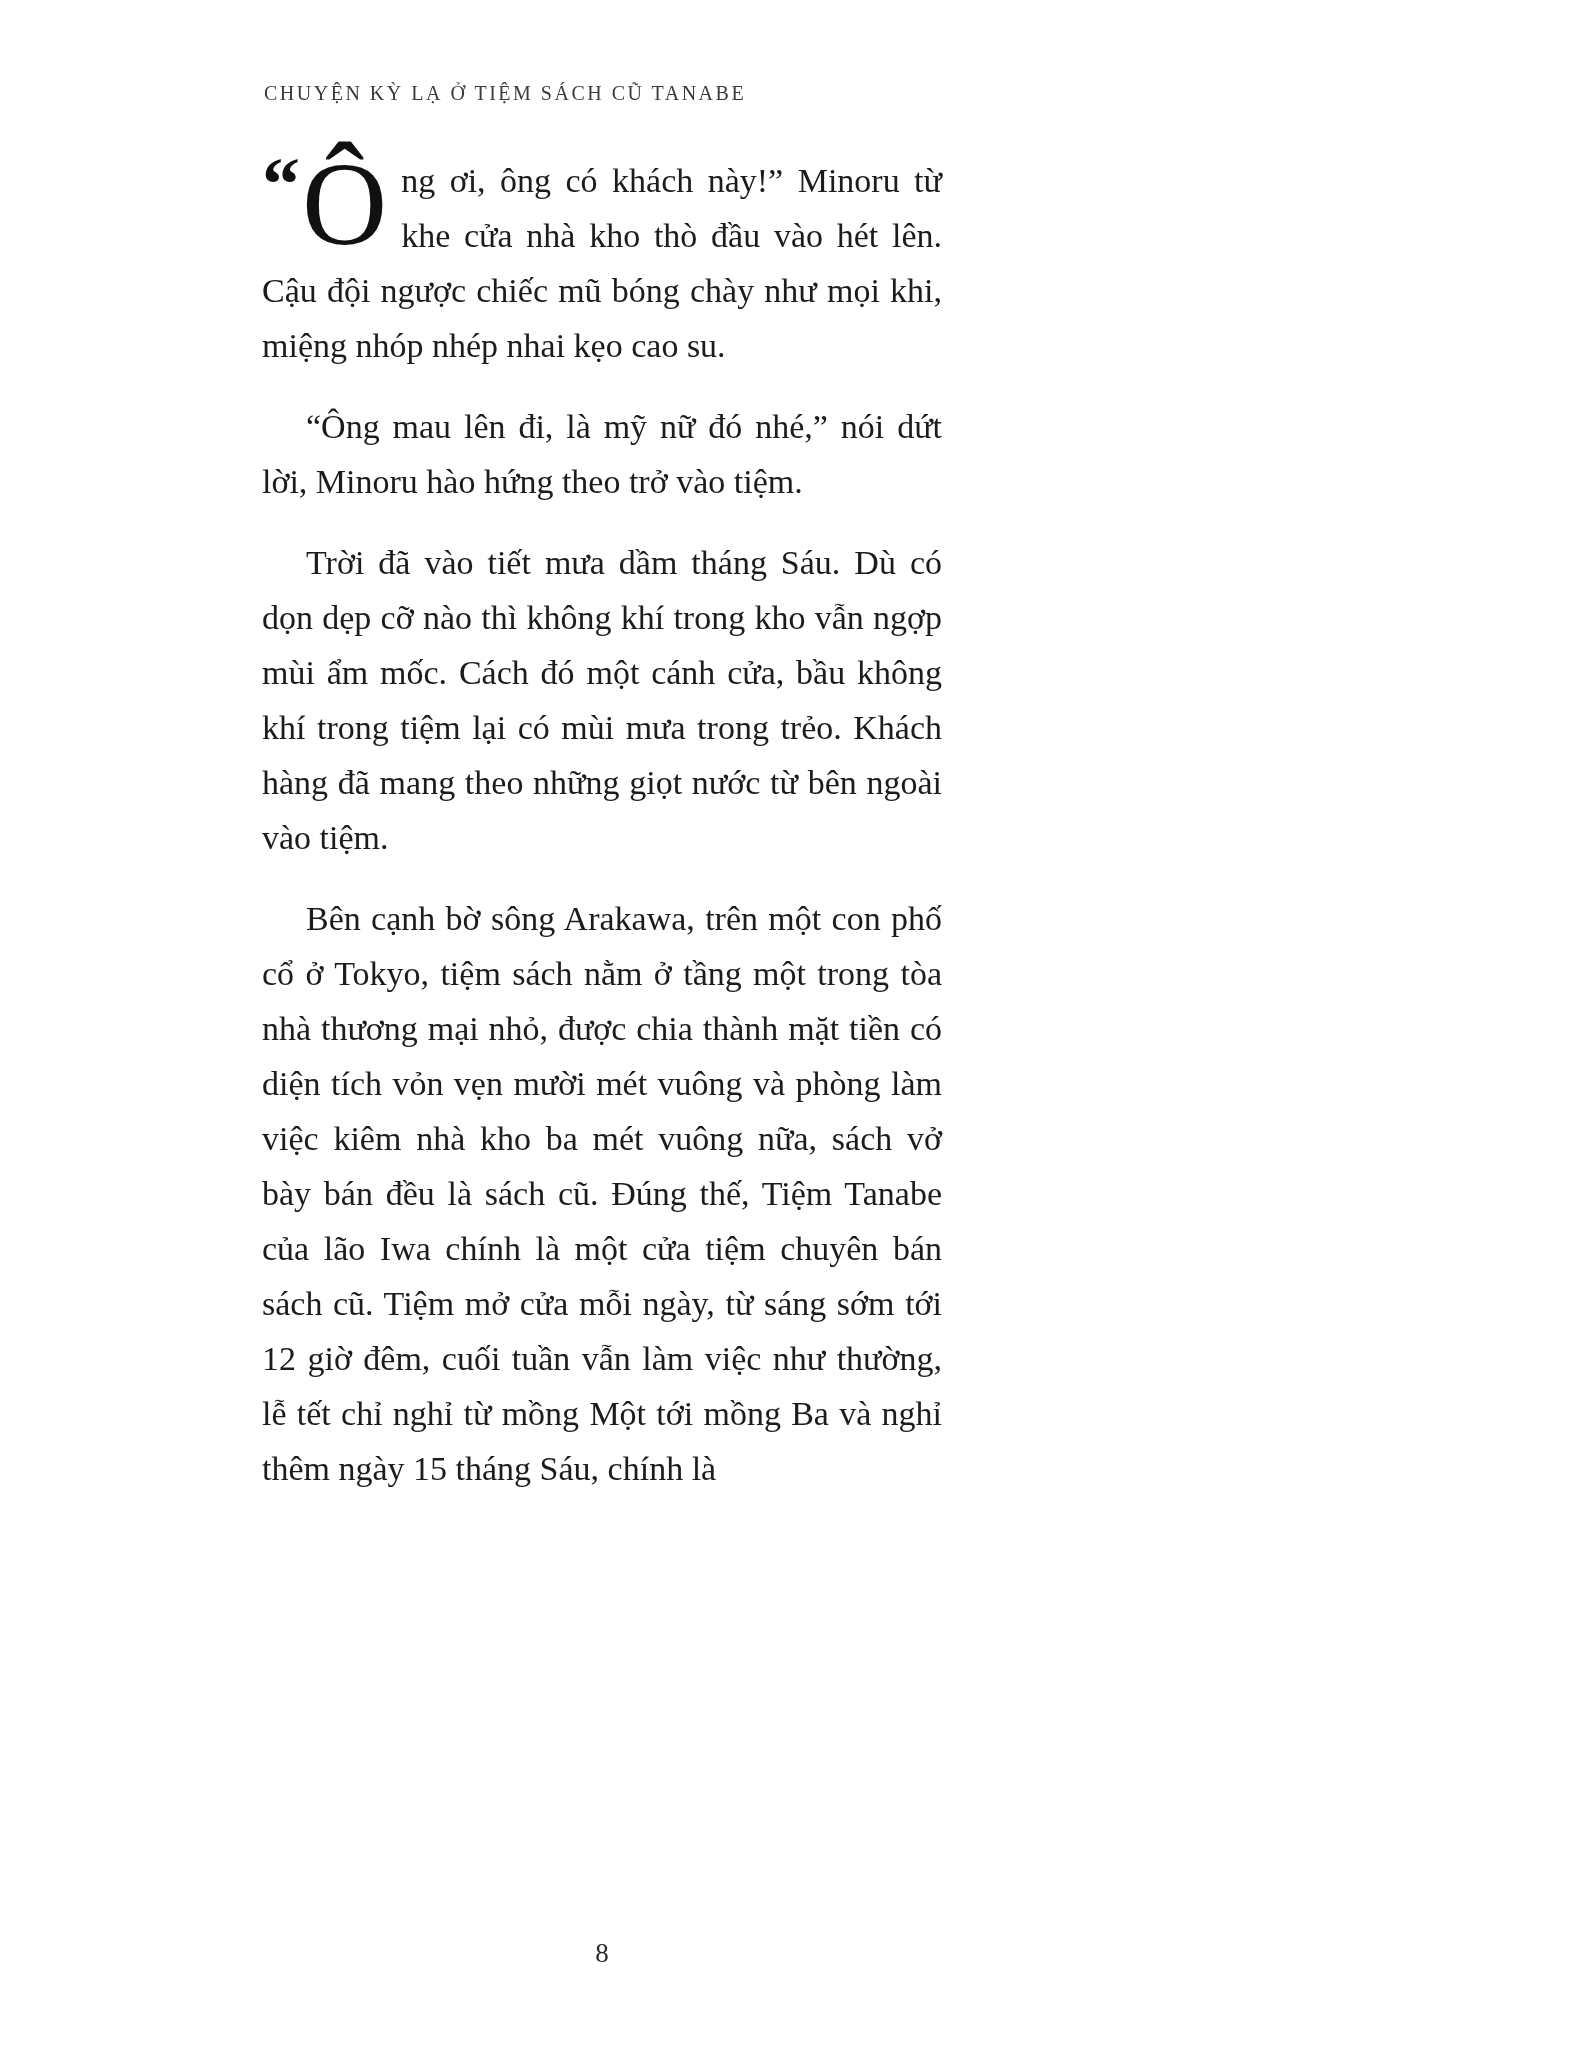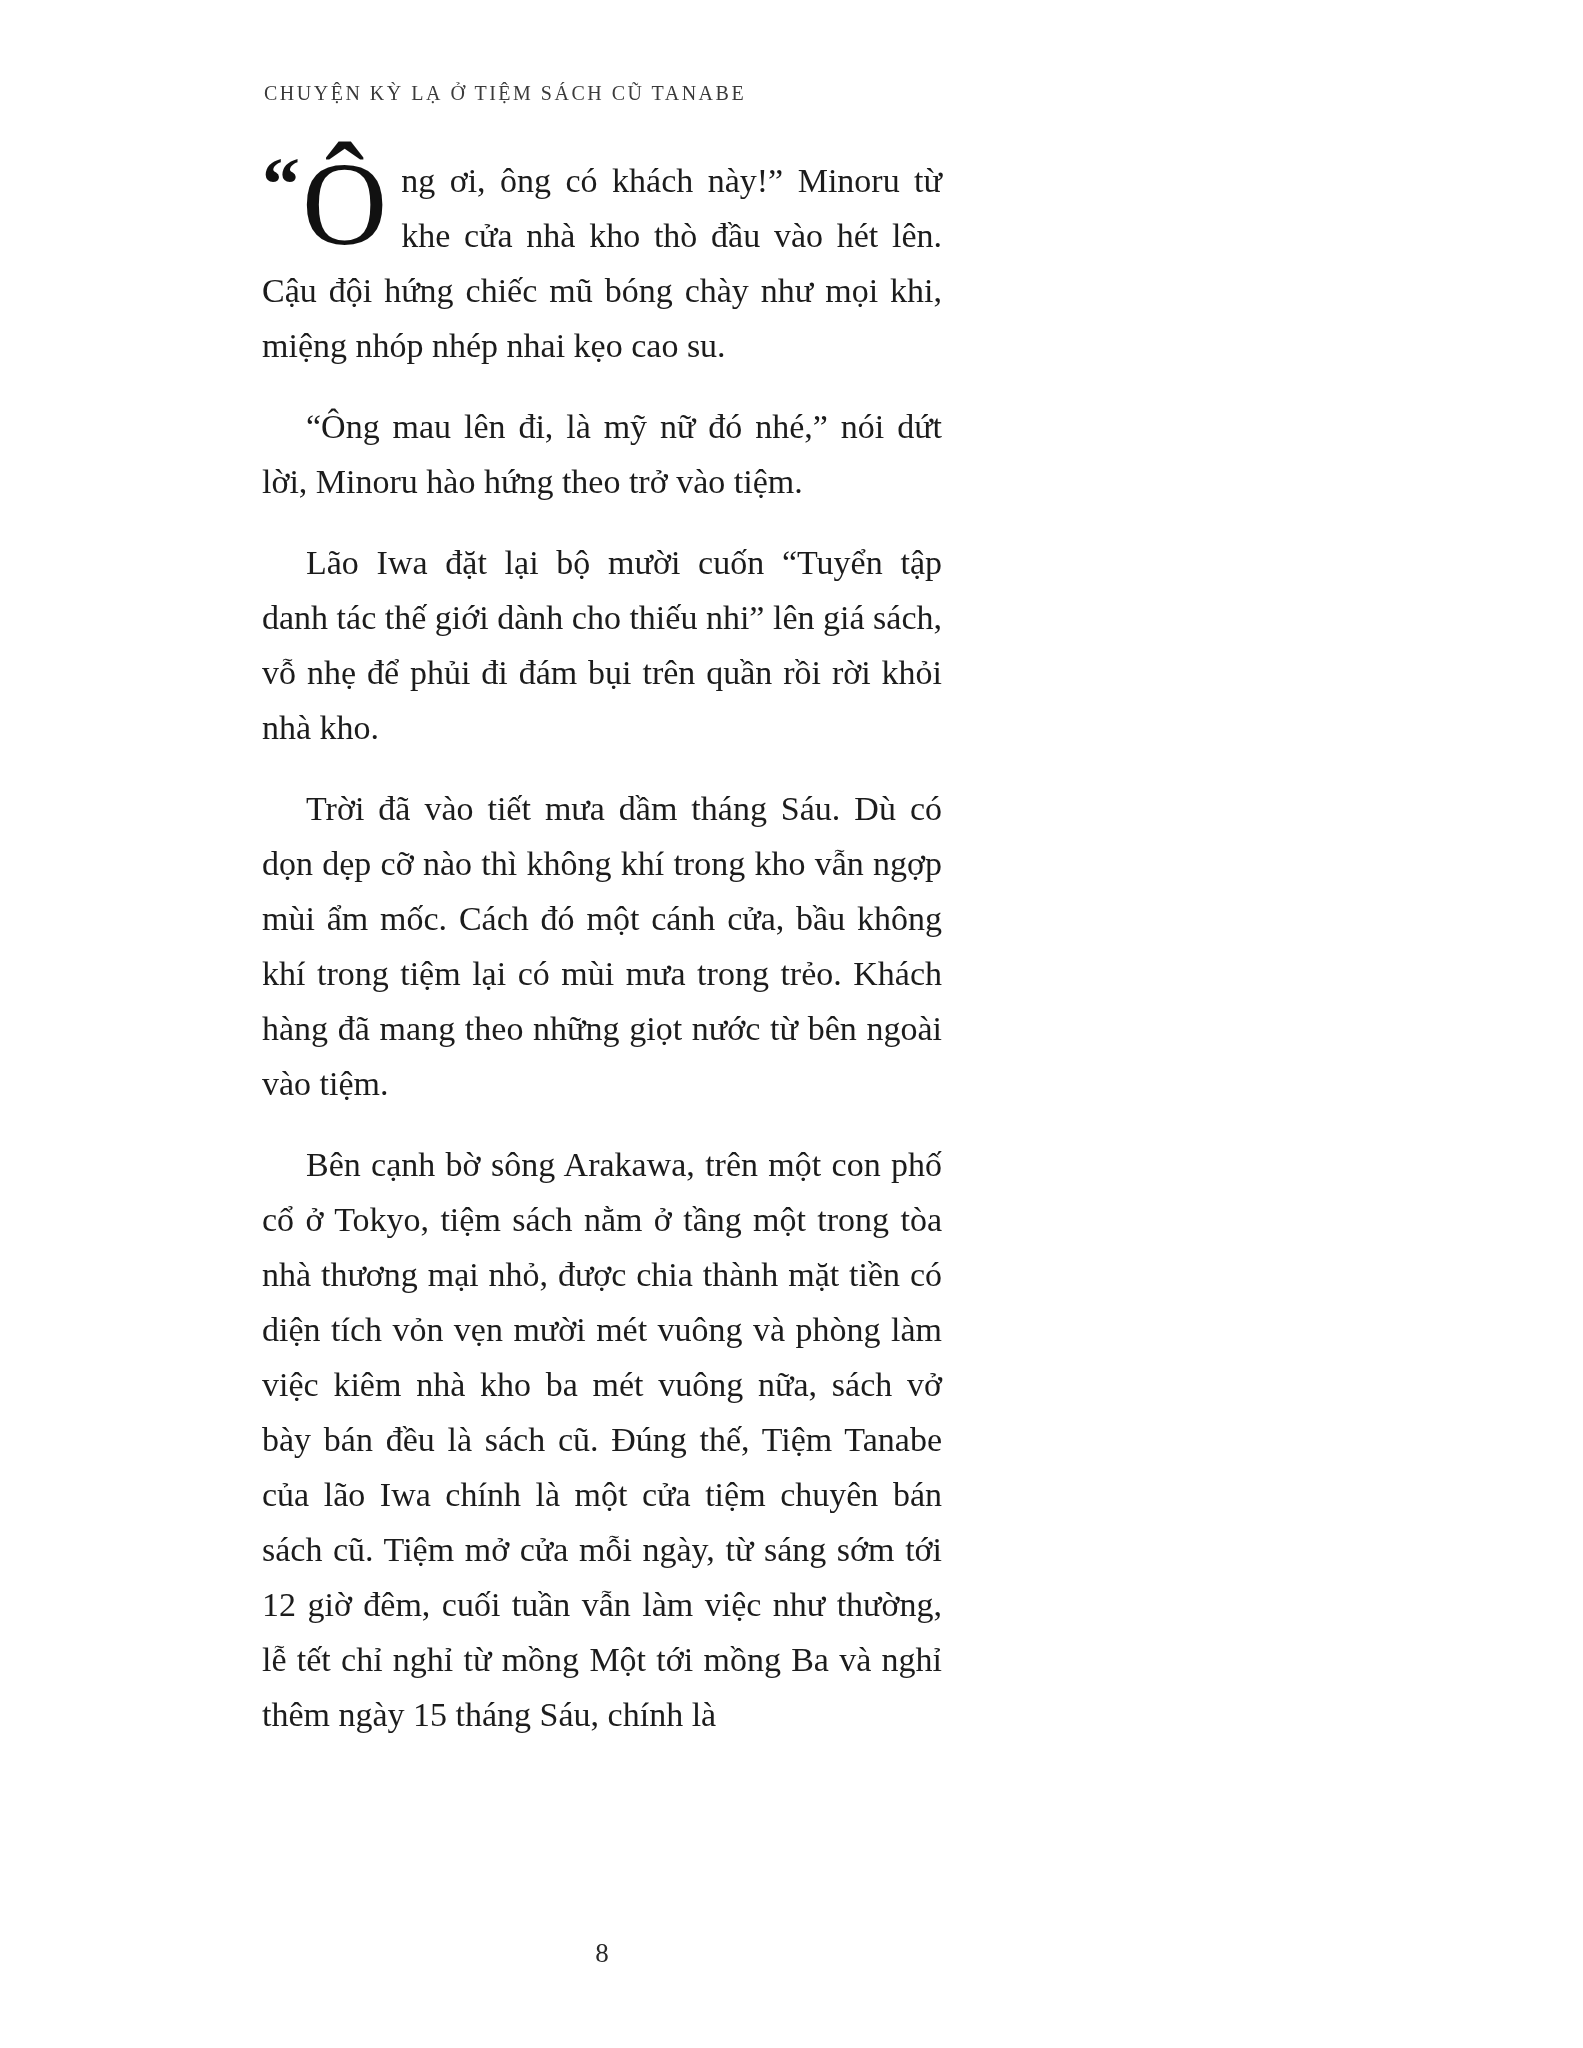--- a/index.html
+++ b/index.html
@@ -73,26 +73,25 @@
 <div class="page">
   <div class="content">
 
     <h1 class="running-head">CHUYỆN KỲ LẠ Ở TIỆM SÁCH CŨ TANABE</h1>
 
     <div class="body-text">
 
       <p class="para first">
         <span class="dropcap-quote">“</span>
         <span class="dropcap">Ô</span>
-        <span>ng ơi, ông có khách này!” Minoru từ khe cửa nhà kho thò đầu vào hét lên. Cậu đội hứng chiếc mũ bóng chày như mọi khi, miệng nhóp nhép nhai kẹo cao su.</span>
+        <span>ng ơi, ông có khách này!” Minoru từ khe cửa nhà kho thò đầu vào hét lên. Cậu đội ngược chiếc mũ bóng chày như mọi khi, miệng nhóp nhép nhai kẹo cao su.</span>
       </p>
 
       <p class="para indented">“Ông mau lên đi, là mỹ nữ đó nhé,” nói dứt lời, Minoru hào hứng theo trở vào tiệm.</p>
 
-      <p class="para indented">Lão Iwa đặt lại bộ mười cuốn “Tuyển tập danh tác thế giới dành cho thiếu nhi” lên giá sách, vỗ nhẹ để phủi đi đám bụi trên quần rồi rời khỏi nhà kho.</p>
 
       <p class="para indented">Trời đã vào tiết mưa dầm tháng Sáu. Dù có dọn dẹp cỡ nào thì không khí trong kho vẫn ngợp mùi ẩm mốc. Cách đó một cánh cửa, bầu không khí trong tiệm lại có mùi mưa trong trẻo. Khách hàng đã mang theo những giọt nước từ bên ngoài vào tiệm.</p>
 
       <p class="para indented">Bên cạnh bờ sông Arakawa, trên một con phố cổ ở Tokyo, tiệm sách nằm ở tầng một trong tòa nhà thương mại nhỏ, được chia thành mặt tiền có diện tích vỏn vẹn mười mét vuông và phòng làm việc kiêm nhà kho ba mét vuông nữa, sách vở bày bán đều là sách cũ. Đúng thế, Tiệm Tanabe của lão Iwa chính là một cửa tiệm chuyên bán sách cũ. Tiệm mở cửa mỗi ngày, từ sáng sớm tới 12 giờ đêm, cuối tuần vẫn làm việc như thường, lễ tết chỉ nghỉ từ mồng Một tới mồng Ba và nghỉ thêm ngày 15 tháng Sáu, chính là</p>
 
     </div>
   </div>
 
   <div class="folio">8</div>
 </div>

